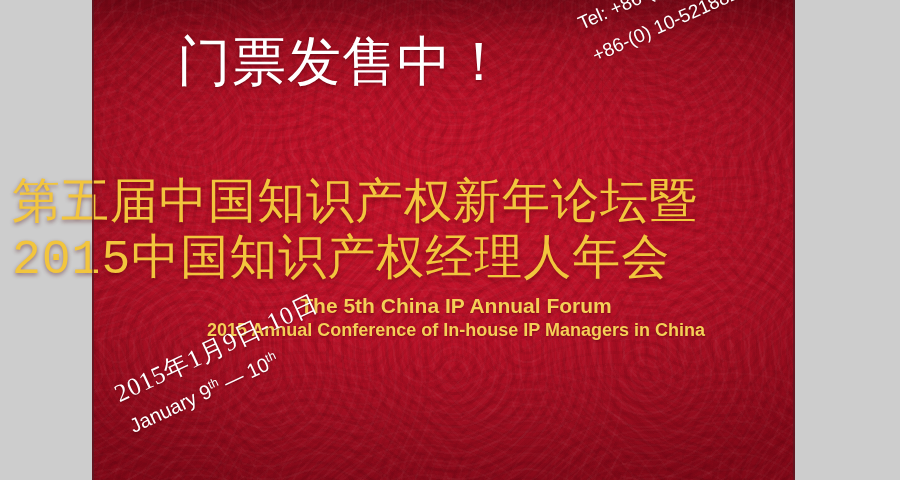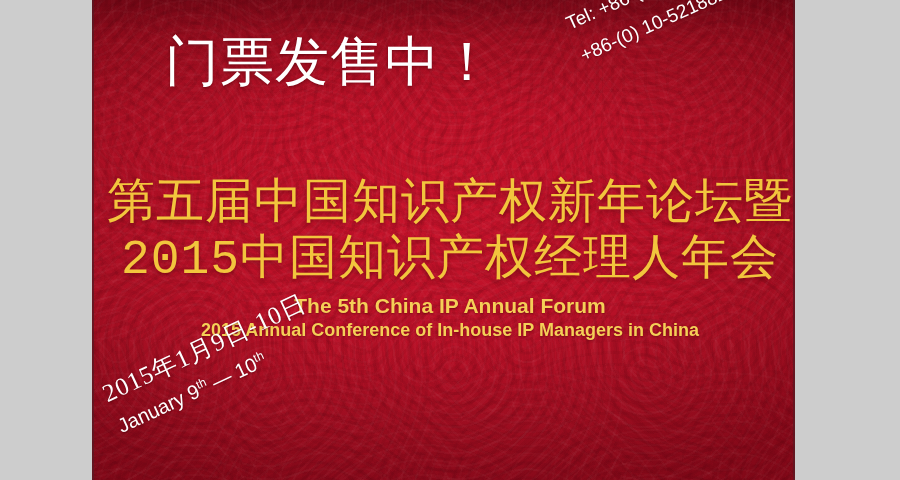--- a/index.html
+++ b/index.html
@@ -98,20 +98,21 @@
     z-index: 6;
   }
   .edge.left  { left: 92px; }
   .edge.right { left: 793px; }
 
   
   .content {
     position: absolute;
     inset: 0;
     z-index: 5;
+    margin-left: 12px;
   }
 
   .headline {
     position: absolute;
     left: 165px;
     top: 33px;
     font-size: 54px;
     line-height: 1.05;
     color: #ffffff;
     font-weight: 400;
@@ -132,21 +133,21 @@
     white-space: nowrap;
     font-weight: 400;
     text-shadow: 0 1px 2px rgba(70,0,10,0.5);
   }
 
   .cn-title {
     position: absolute;
     left: 0;
     right: 0;
     top: 172px;
-    text-align: center;
+    text-align: left;
     color: #f2c53d;
     font-size: 48px;
     line-height: 1.22;
     font-weight: 400;
     letter-spacing: 1px;
     white-space: nowrap;
     text-shadow: 0 2px 4px rgba(70,0,10,0.45);
   }
   .cn-title .l1 { display: block; }
   .cn-title .l2 { display: block; font-family: Liberation Mono, monospace; }

